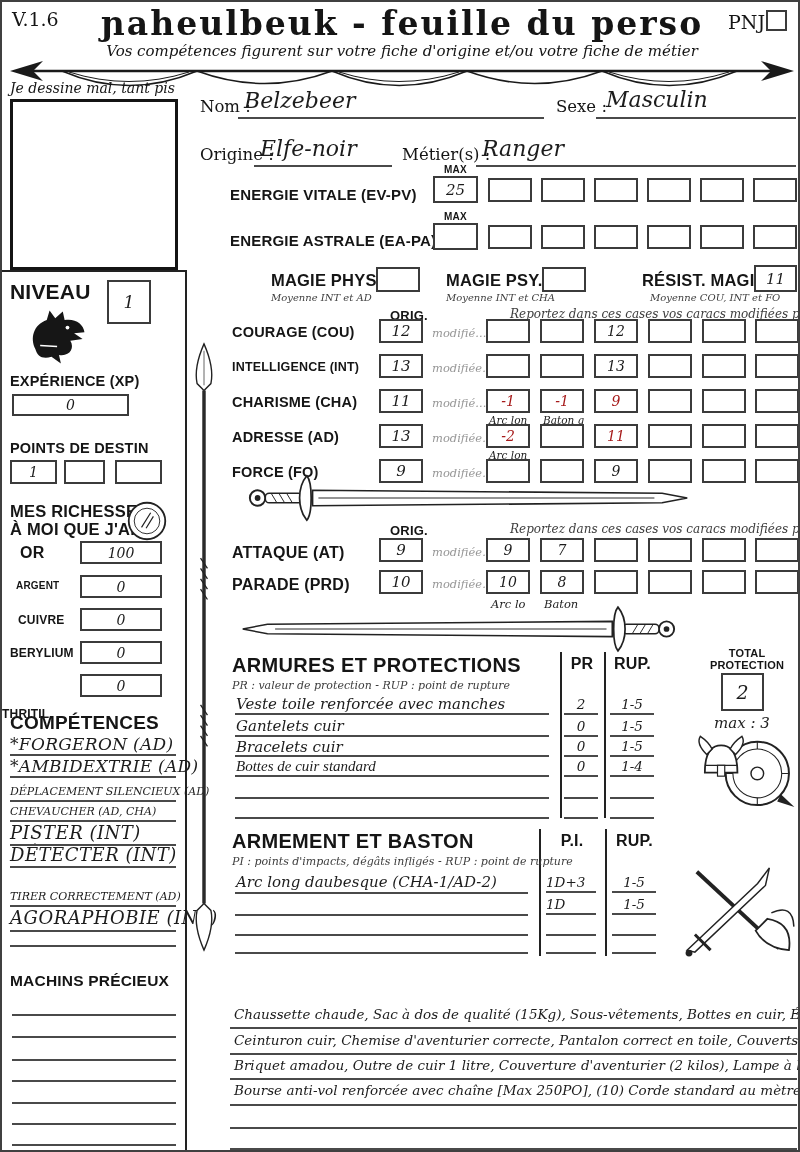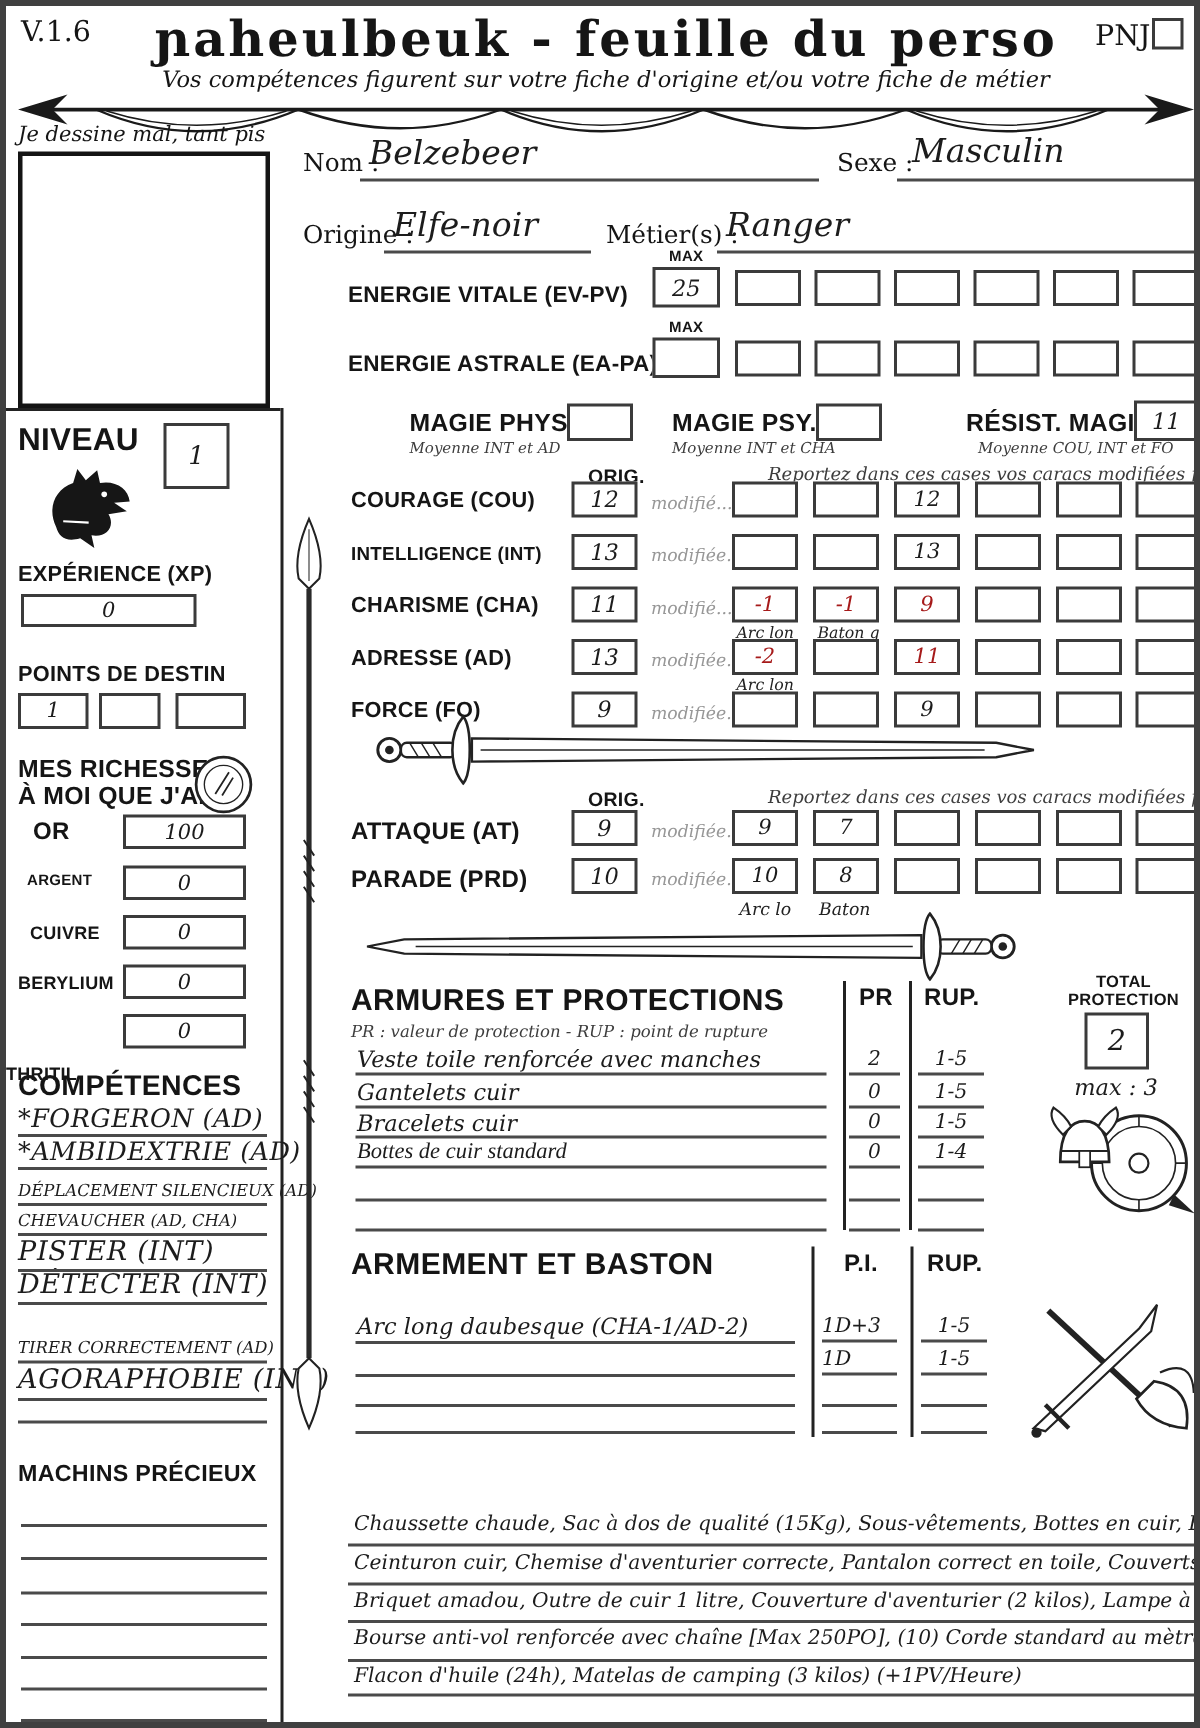--- a/index.html
+++ b/index.html
@@ -1,16 +1,16 @@
 <!DOCTYPE html>
 <html><head>
 <meta charset="utf-8">
 <style>
   html,body{margin:0;padding:0;background:#888;}
-  .page{position:relative;width:800px;height:1152px;background:#fff;border:4px solid #404040;
+  .page{position:relative;width:800px;height:1152px;background:#fff;border:2px solid #404040;
         box-sizing:border-box;font-family:"Liberation Sans",sans-serif;color:#151515;overflow:hidden;}
   .abs{position:absolute;}
   .serif{font-family:"DejaVu Serif",serif;}
   .ital{font-style:italic;}
   .bl{position:absolute;font-family:"Liberation Sans",sans-serif;font-weight:bold;letter-spacing:.2px;white-space:nowrap;}
   .hand{font-family:"DejaVu Serif",serif;font-style:italic;color:#1c1c1c;white-space:nowrap;}
   .red{color:#a61a1a;}
   .box{position:absolute;border:2px solid #3b3b3b;background:#fff;display:flex;align-items:center;justify-content:center;box-sizing:border-box;}
   .ul{position:absolute;border-bottom:2px solid #4a4a4a;height:0;}
   .vline{position:absolute;border-left:2px solid #222;width:0;}
@@ -302,20 +302,21 @@
     <rect x="26" y="34" width="8" height="12" fill="#fff" stroke="#222" stroke-width="1.3"></rect>
     <path d="M14,22 Q2,10 7,2 Q16,8 20,16 Z" fill="#fff" stroke="#222" stroke-width="1.6"></path>
     <path d="M46,22 Q58,10 53,2 Q44,8 40,16 Z" fill="#fff" stroke="#222" stroke-width="1.6"></path>
   </svg>
 
   <div class="secT" style="left:230px;top:828px;">ARMEMENT ET BASTON</div>
   <div class="vline" style="left:537px;top:827px;height:127px;"></div>
   <div class="vline" style="left:603px;top:827px;height:127px;"></div>
   <div class="bl ctr" style="left:541px;top:830px;width:58px;font-size:16px;">P.I.</div>
   <div class="bl" style="left:614px;top:830px;font-size:16px;">RUP.</div>
+  <div class="subit" style="left:230px;top:853px;font-size:11px;">PI : points d'impacts, dégâts infligés - RUP : point de rupture</div>
 
   <div class="abs hand" style="left:234px;top:871px;font-size:15px;">Arc long daubesque (CHA-1/AD-2)</div>
   <div class="ul" style="left:233px;top:890px;width:293px;"></div>
   <div class="abs hand" style="left:544px;top:872px;width:50px;font-size:13.5px;border-bottom:2px solid #4a4a4a;height:17px;">1D+3</div>
   <div class="abs hand ctr" style="left:610px;top:872px;width:44px;font-size:13.5px;border-bottom:2px solid #4a4a4a;height:17px;">1-5</div>
 
   <div class="ul" style="left:233px;top:912px;width:293px;"></div>
   <div class="abs hand" style="left:544px;top:894px;width:50px;font-size:13.5px;border-bottom:2px solid #4a4a4a;height:17px;">1D</div>
   <div class="abs hand ctr" style="left:610px;top:894px;width:44px;font-size:13.5px;border-bottom:2px solid #4a4a4a;height:17px;">1-5</div>
 
@@ -336,17 +337,16 @@
   </svg>
 
   <div class="abs hand" style="left:232px;top:1004px;font-size:13.5px;">Chaussette chaude, Sac à dos de qualité (15Kg), Sous-vêtements, Bottes en cuir, Écuelle</div>
   <div class="ul" style="left:228px;top:1025px;width:567px;"></div>
   <div class="abs hand" style="left:232px;top:1030px;font-size:13.5px;">Ceinturon cuir, Chemise d'aventurier correcte, Pantalon correct en toile, Couverts de bois</div>
   <div class="ul" style="left:228px;top:1051px;width:567px;"></div>
   <div class="abs hand" style="left:232px;top:1055px;font-size:13.5px;">Briquet amadou, Outre de cuir 1 litre, Couverture d'aventurier (2 kilos), Lampe à huile</div>
   <div class="ul" style="left:228px;top:1076px;width:567px;"></div>
   <div class="abs hand" style="left:232px;top:1080px;font-size:13.5px;">Bourse anti-vol renforcée avec chaîne [Max 250PO], (10) Corde standard au mètre (80Kg)</div>
   <div class="ul" style="left:228px;top:1102px;width:567px;"></div>
-  <div class="abs hand" style="left:232px;top:1105px;font-size:13.5px;">Flacon d'huile (24h), Matelas de camping (3 kilos) (+1PV/Heure)</div>
   <div class="ul" style="left:228px;top:1125px;width:567px;"></div>
   <div class="ul" style="left:228px;top:1146px;width:567px;"></div>
 
 </div>
 
 </body></html>

